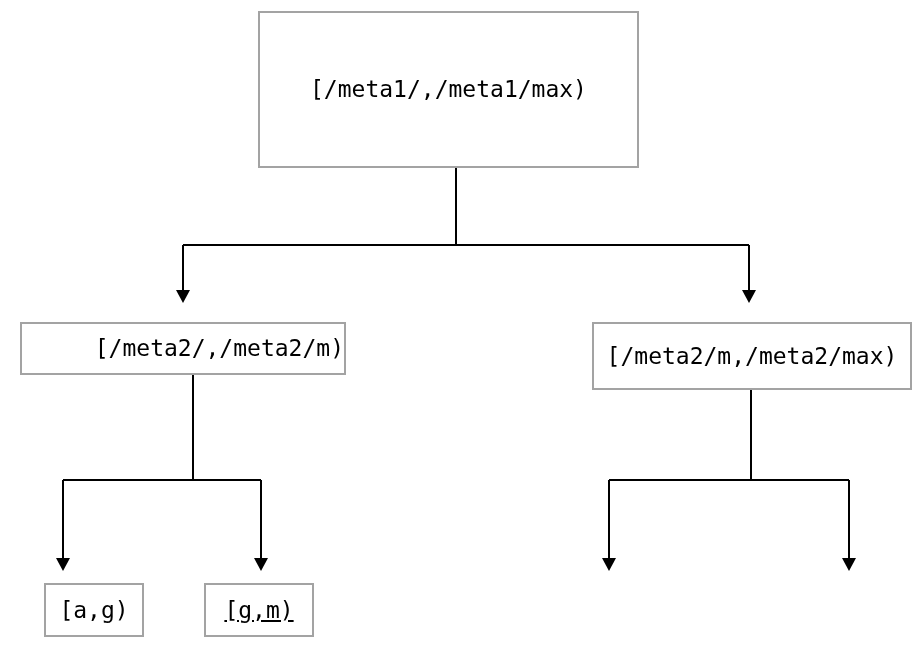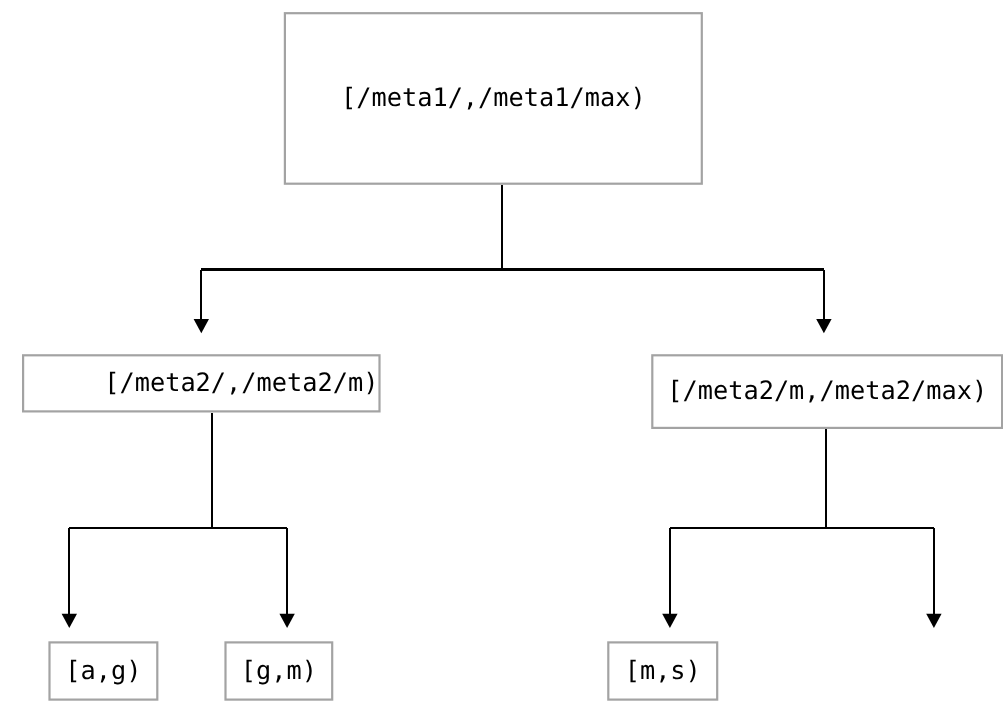--- a/index.html
+++ b/index.html
@@ -55,22 +55,23 @@
   .node-leaf-ag {
     left: 8px;
     top: 583px;
     width: 100px;
     height: 54px;
     margin-left: 36px;
   }
   .node-leaf-gm {
     left: 204px;
     top: 583px;
-    width: 99px;
+    width: 110px;
     height: 54px;
+    text-decoration: underline;
   }
   .node-leaf-ms {
     left: 552px;
     top: 583px;
     width: 101px;
     height: 54px;
   }
   .node-leaf-smax {
     left: 776px;
     top: 583px;
@@ -136,18 +137,15 @@
   </div>
 
   <div class="node node-leaf-ag">
     <span>[a,g)</span>
   </div>
 
   <div class="node node-leaf-gm">
     <span>[g,m)</span>
   </div>
 
-  <div class="node node-leaf-ms">
-    <span>[m,s)</span>
-  </div>
 
 
 </div>
 
 </body></html>

